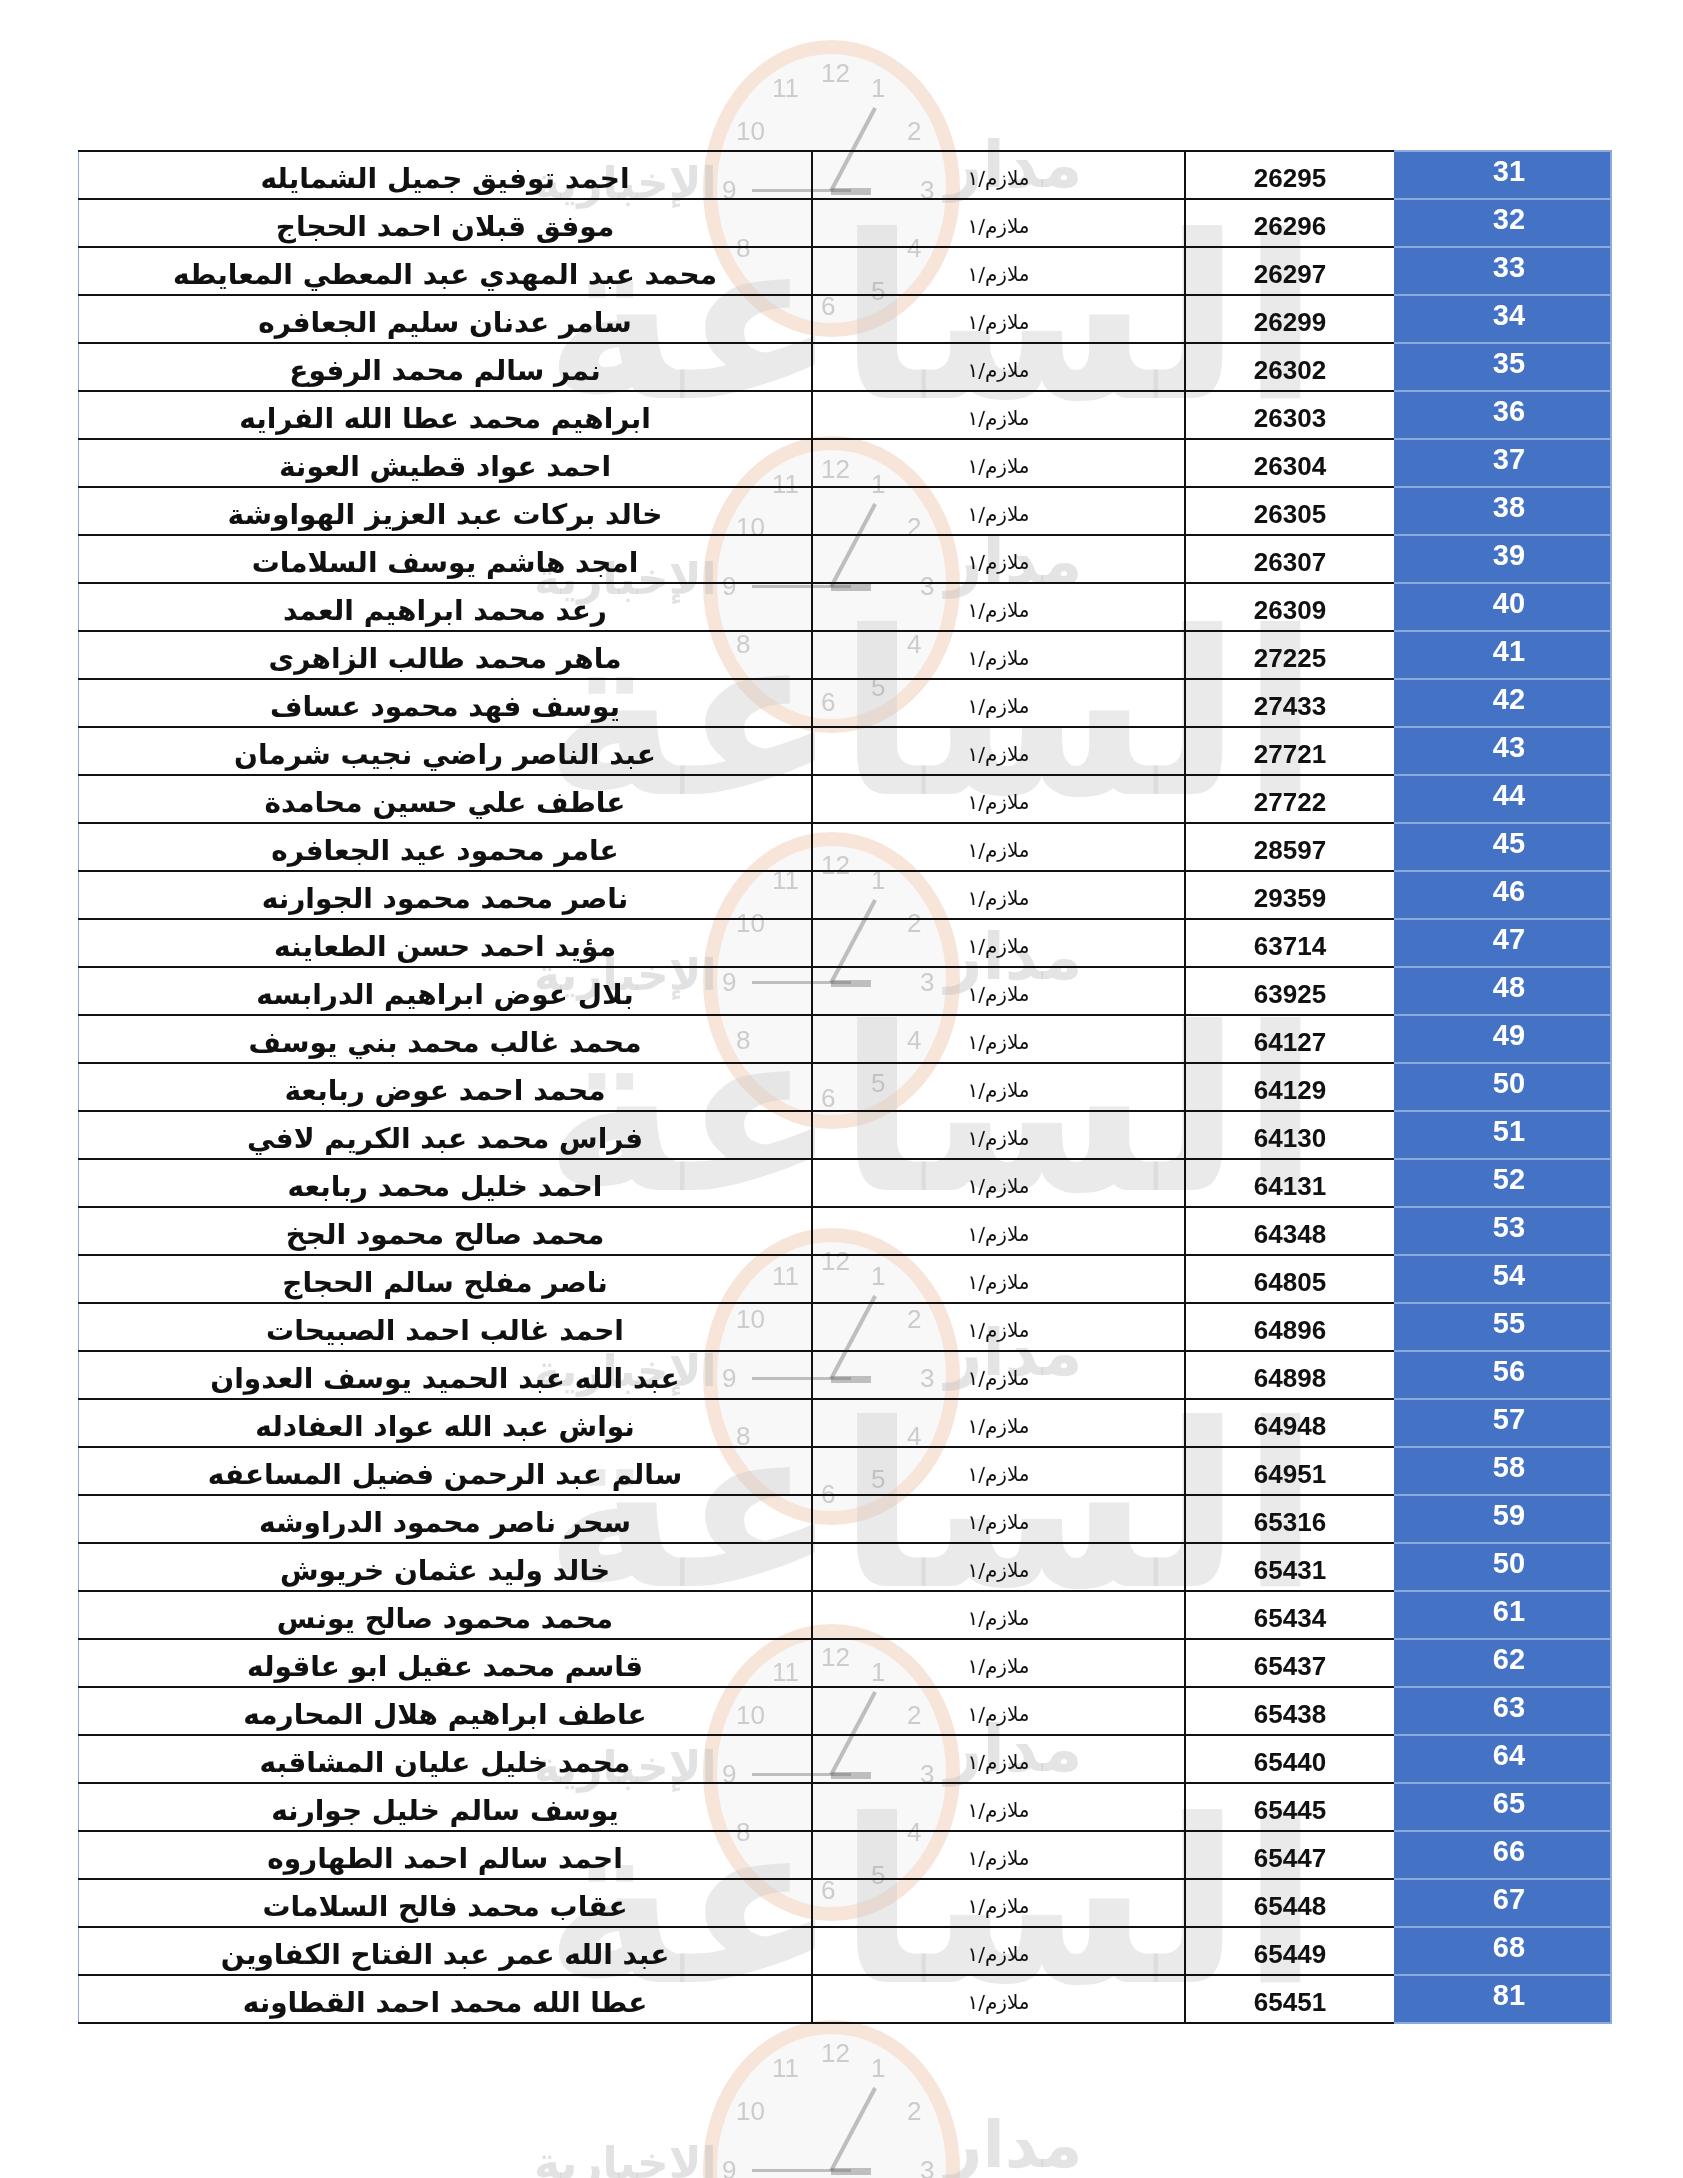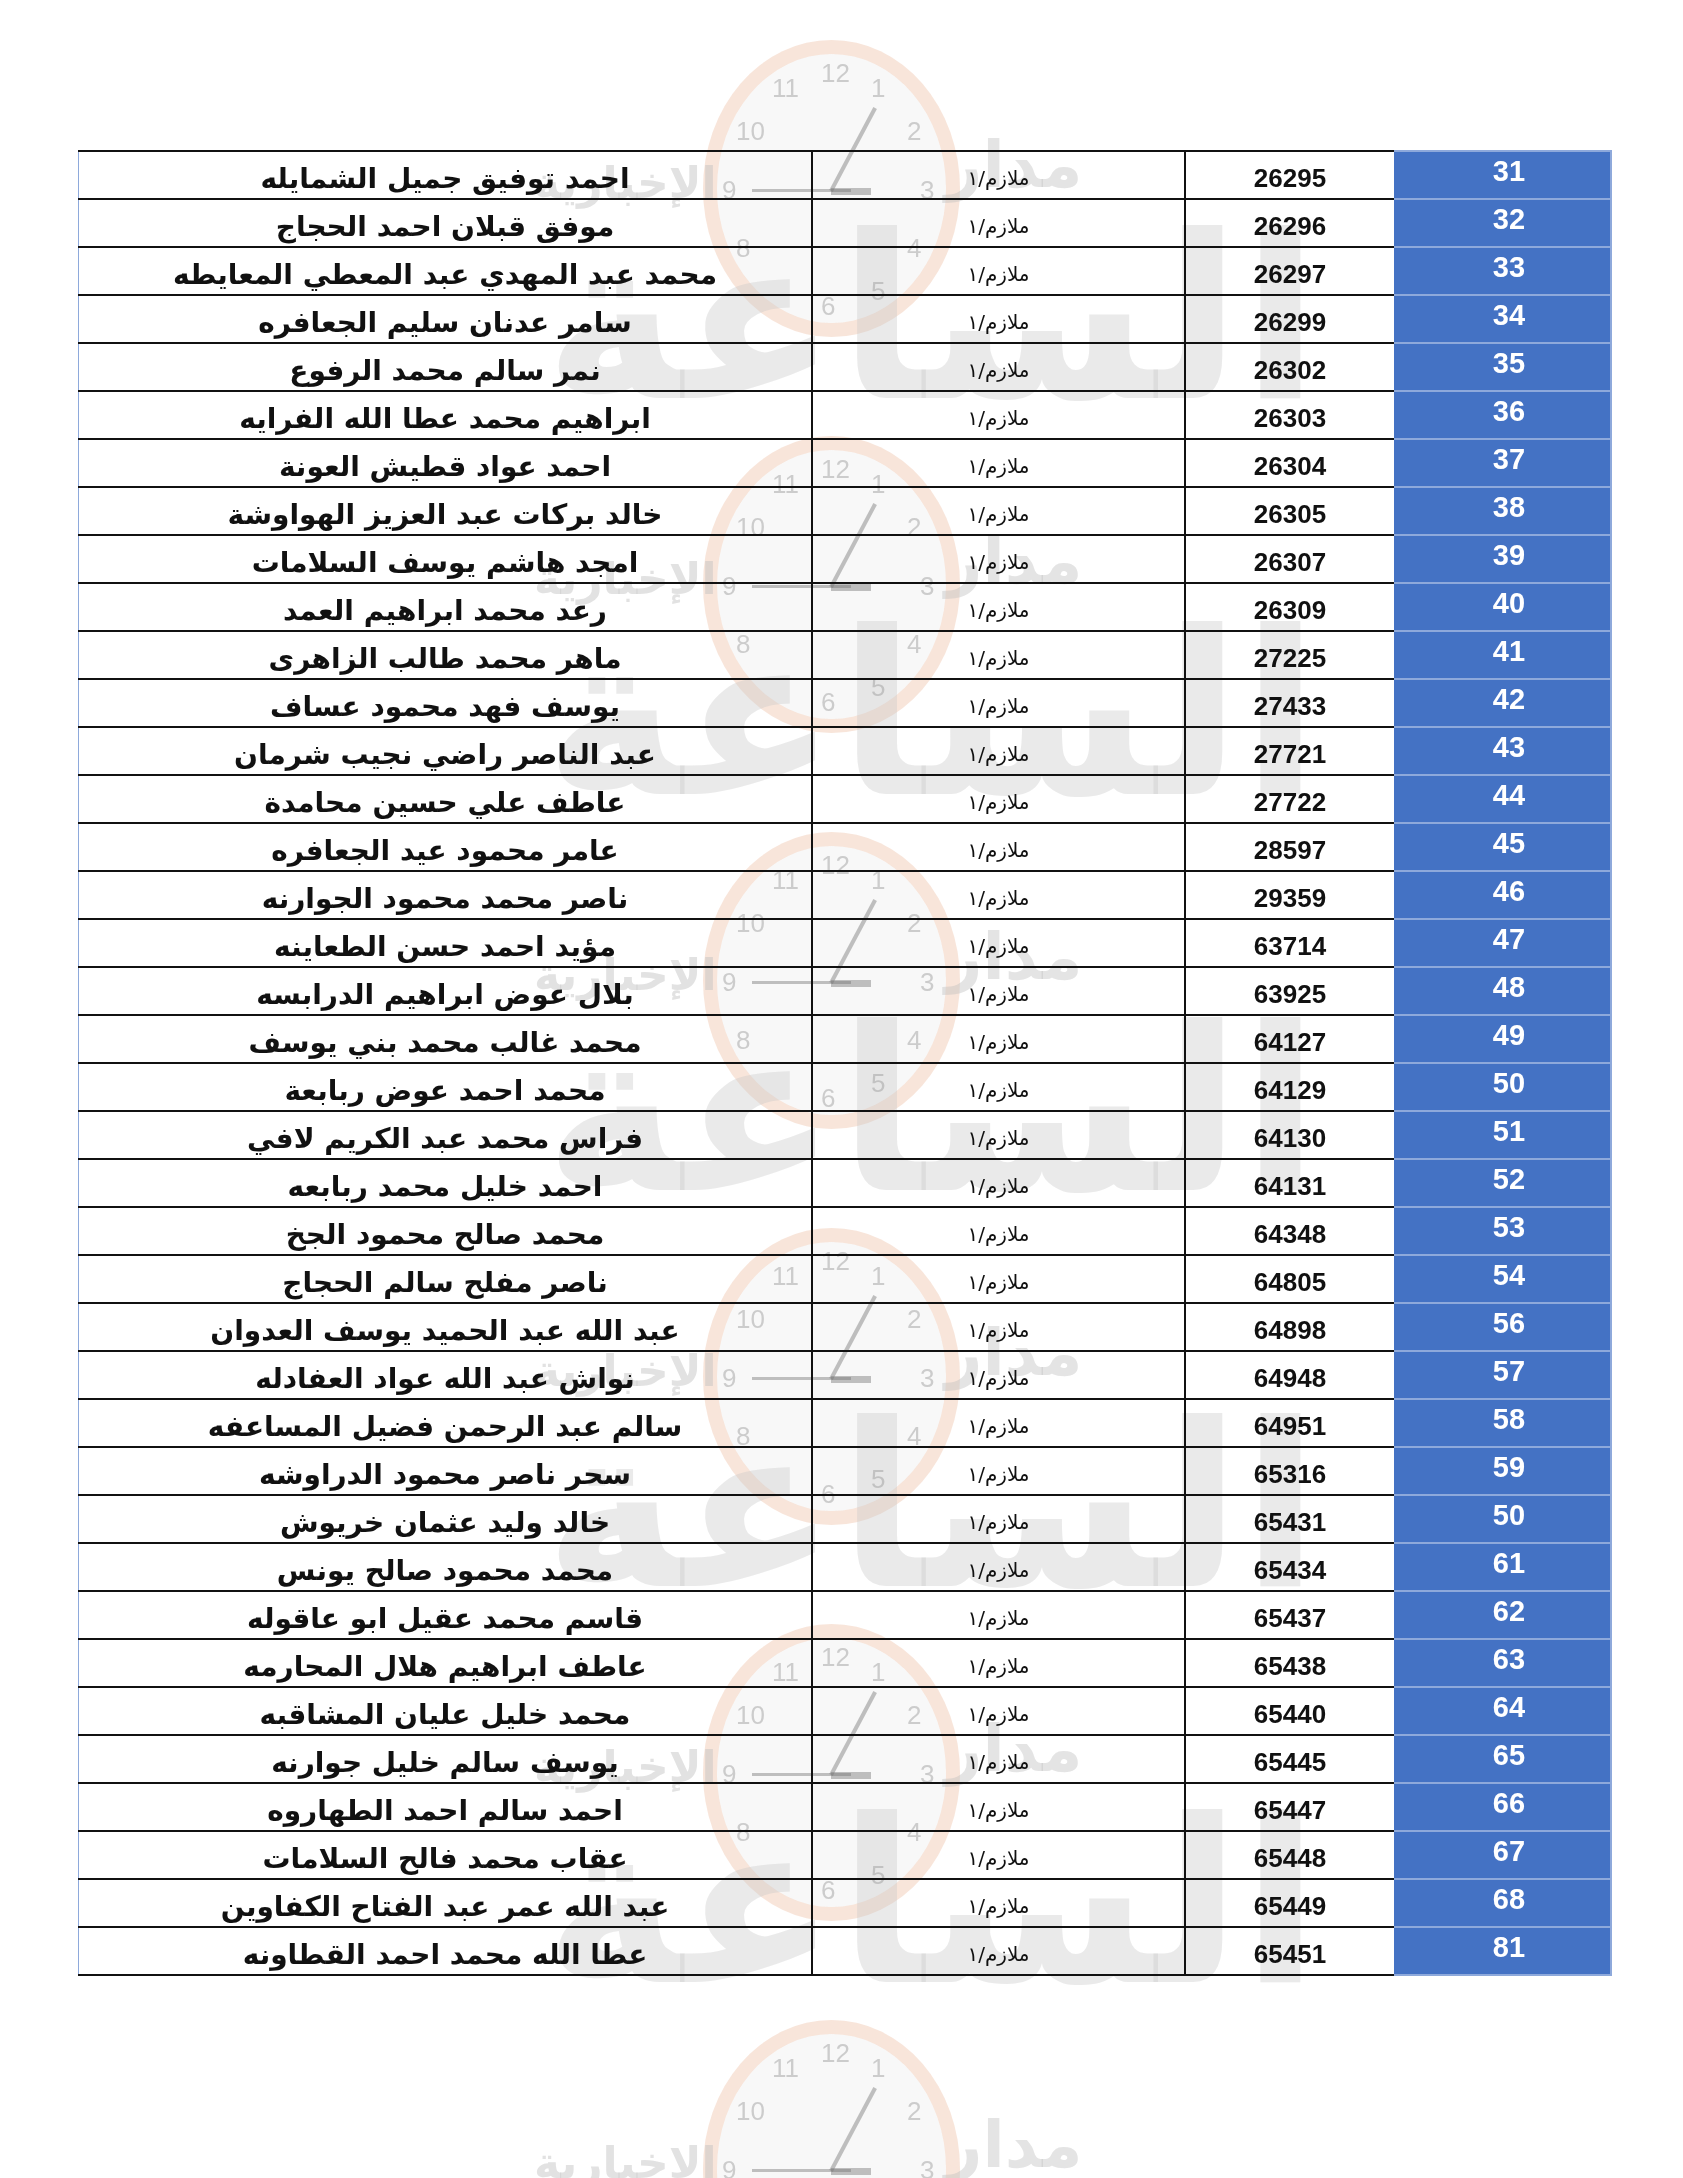--- a/index.html
+++ b/index.html
@@ -353,20 +353,26 @@
     <td class="c-idx"><span class="cell-text">53</span></td>
   </tr>
 
   <tr>
     <td class="c-name"><span class="cell-text">ناصر مفلح سالم الحجاج</span></td>
     <td class="c-rank"><span class="cell-text">ملازم/١</span></td>
     <td class="c-id"><span class="cell-text">64805</span></td>
     <td class="c-idx"><span class="cell-text">54</span></td>
   </tr>
 
+  <tr>
+    <td class="c-name"><span class="cell-text">احمد غالب احمد الصبيحات</span></td>
+    <td class="c-rank"><span class="cell-text">ملازم/١</span></td>
+    <td class="c-id"><span class="cell-text">64896</span></td>
+    <td class="c-idx"><span class="cell-text">55</span></td>
+  </tr>
 
   <tr>
     <td class="c-name"><span class="cell-text">عبد الله عبد الحميد يوسف العدوان</span></td>
     <td class="c-rank"><span class="cell-text">ملازم/١</span></td>
     <td class="c-id"><span class="cell-text">64898</span></td>
     <td class="c-idx"><span class="cell-text">56</span></td>
   </tr>
 
   <tr>
     <td class="c-name"><span class="cell-text">نواش عبد الله عواد العفادله</span></td>

